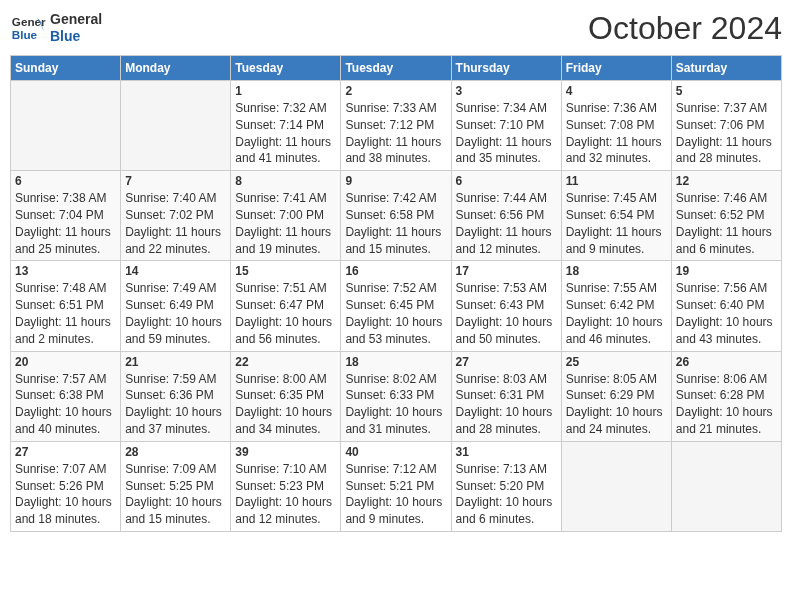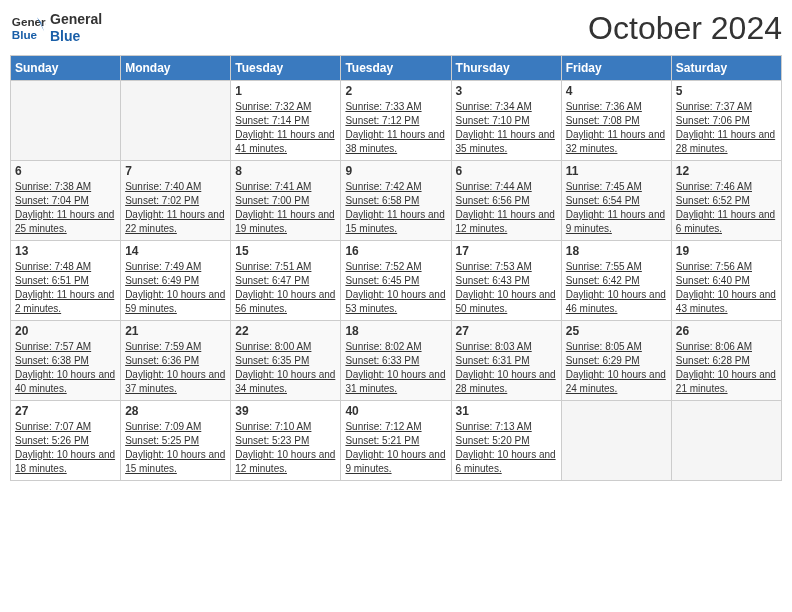--- a/index.html
+++ b/index.html
@@ -63,24 +63,23 @@
     }
     td.empty {
       background: #f5f5f5;
     }
     .day-num {
       font-size: 12px;
       font-weight: bold;
       margin-bottom: 2px;
     }
     .day-info {
-      font-size: 10px;
+      font-size: 12px;
       line-height: 1.4;
       color: #333;
-      text-decoration: underline;
     }
     tr:nth-child(even) td:not(.empty) {
       background: #f9f9f9;
     }
   </style>
 </head>
 <body>
 
 <div class="header">
   <div class="logo">

